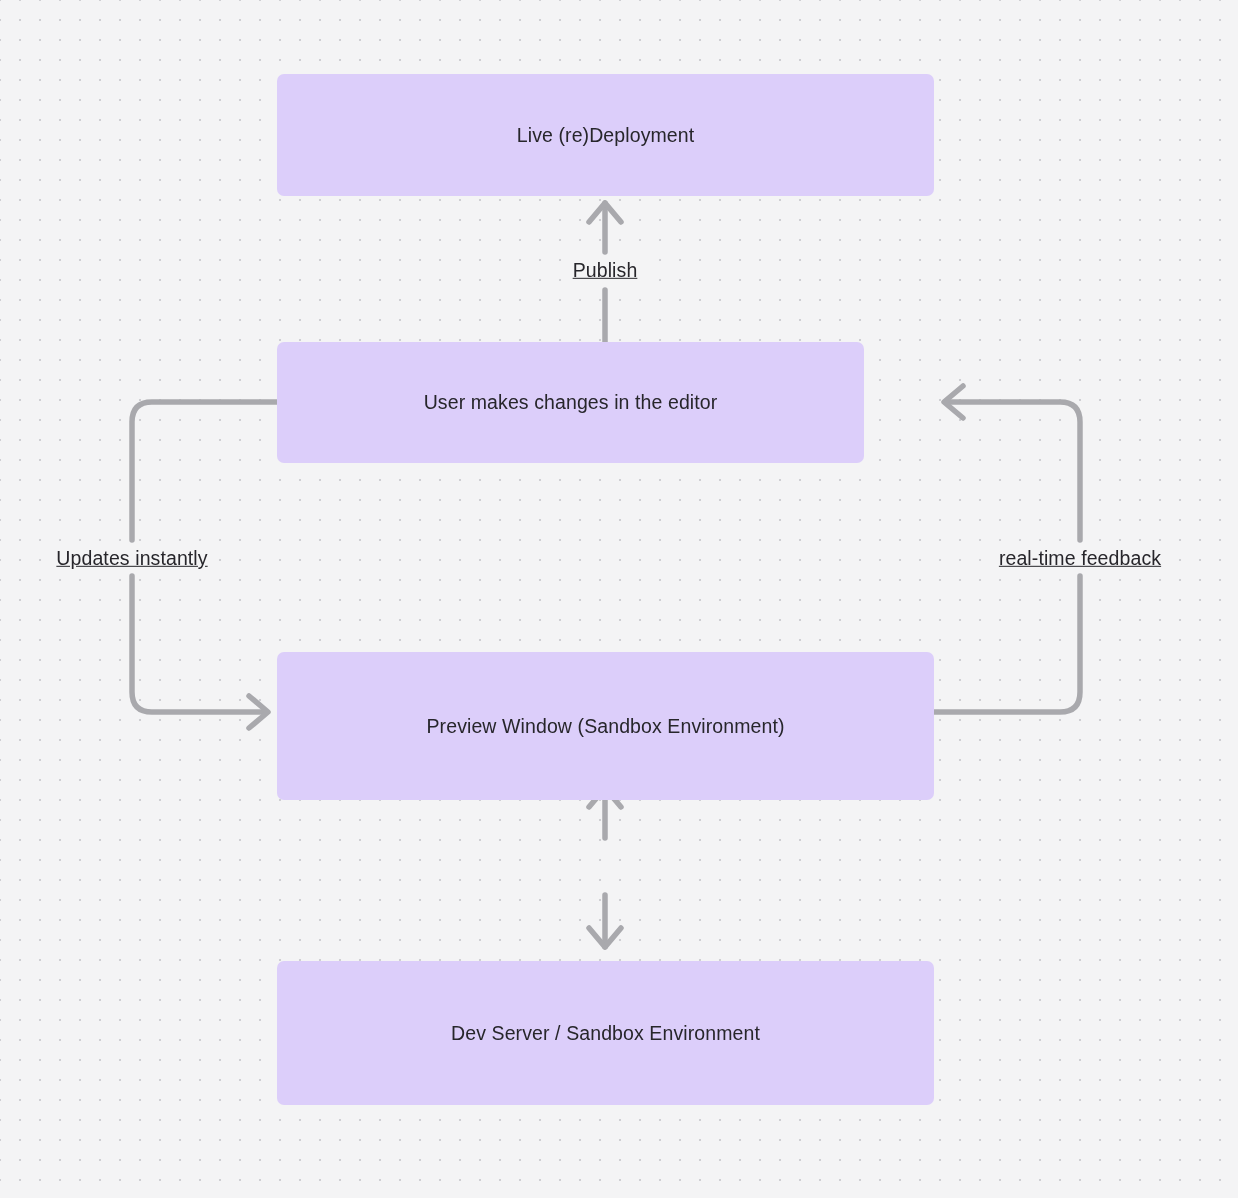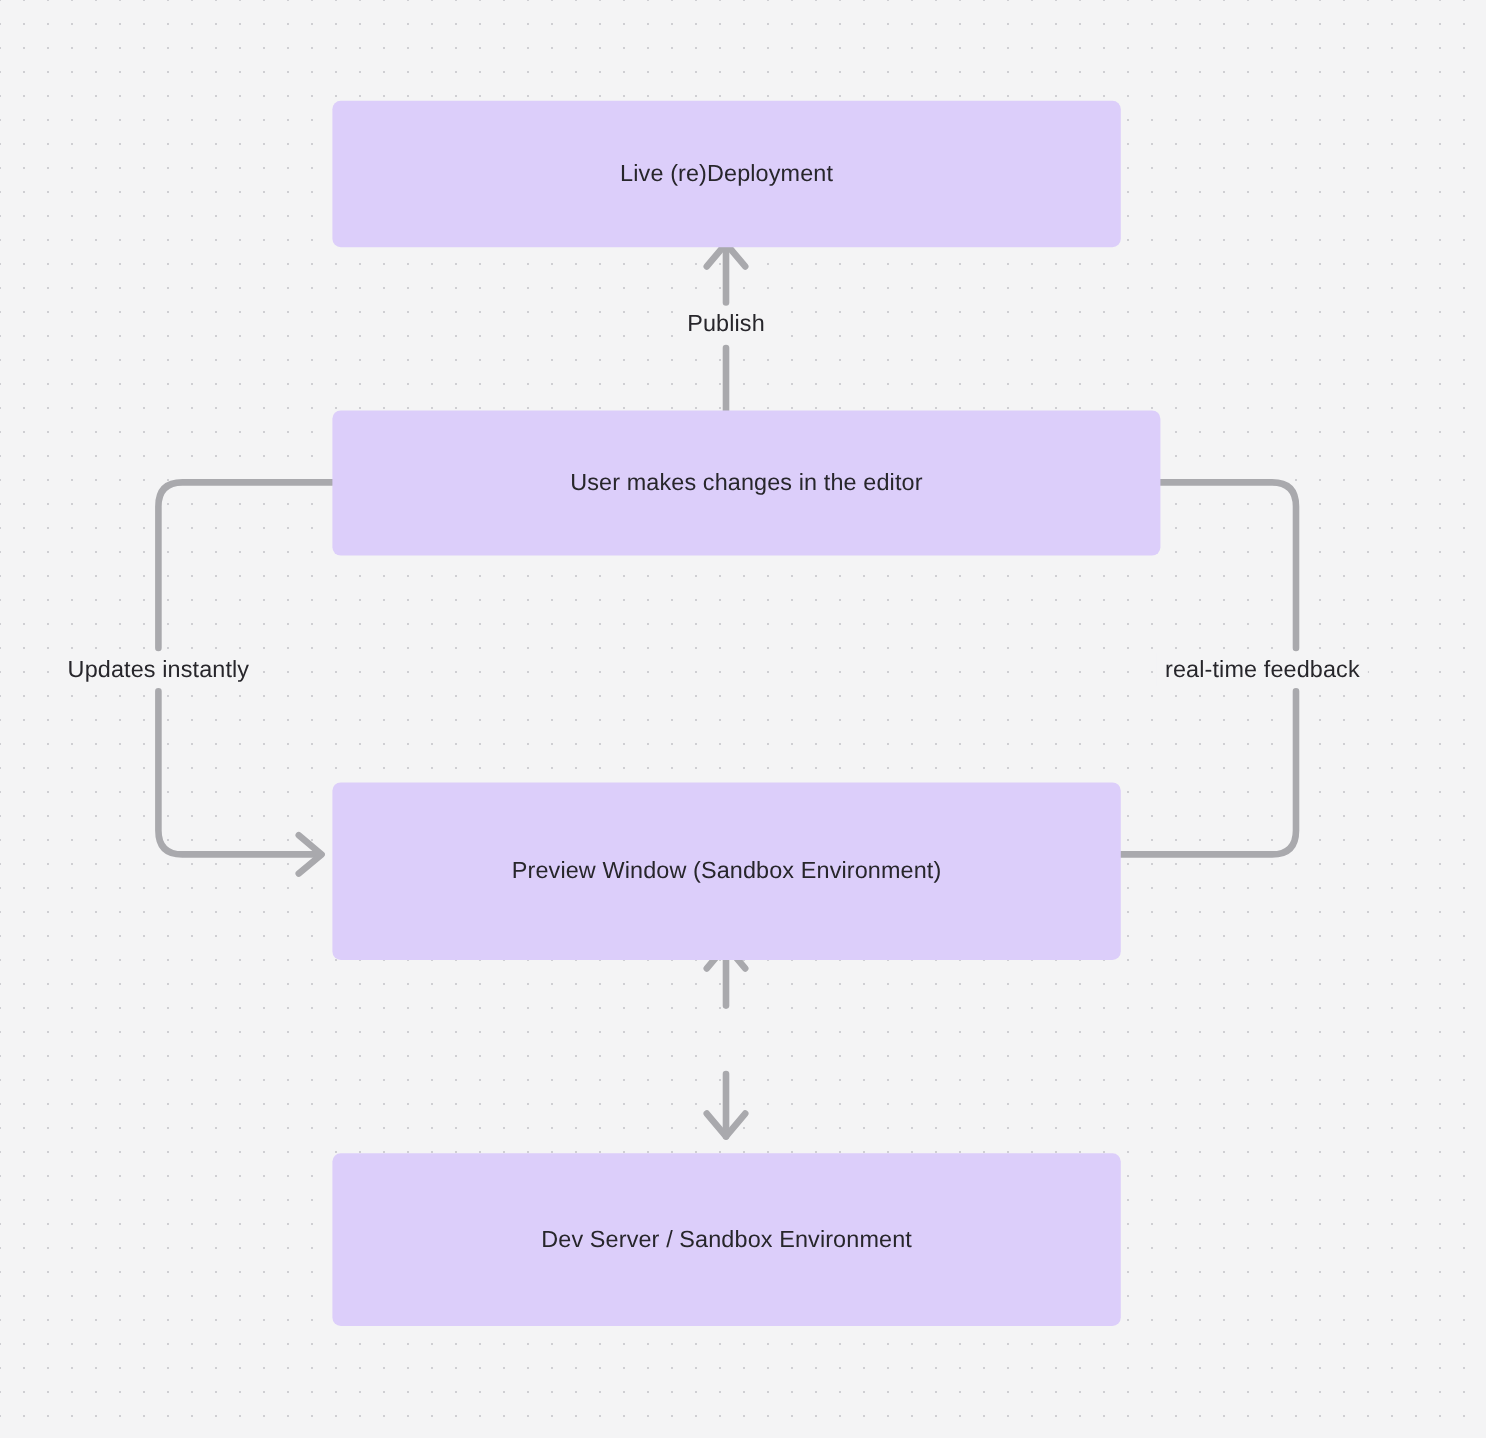--- a/index.html
+++ b/index.html
@@ -46,20 +46,21 @@
   .edge-label {
     position: absolute;
     color: #27262b;
     font-size: 19.5px;
     letter-spacing: 0.1px;
     white-space: nowrap;
     background: #f4f4f5;
     padding: 2px 7px;
     z-index: 4;
     line-height: 1.25;
+    text-decoration: underline;
   }
   .el-center {
     transform: translate(-50%, -50%);
   }
 </style>
 </head>
 <body>
 
 <div id="canvas">
 
@@ -86,36 +87,36 @@
 
       <g>
         <path d="M605,838 L605,788"></path>
         <path d="M589,807 L605,788 L621,807"></path>
         <path d="M605,895 L605,947"></path>
         <path d="M589,928 L605,947 L621,928"></path>
       </g>
     </g>
   </svg>
 
-  <div class="node" style="left:277px; top:84px; width:657px; height:122px;">
+  <div class="node" style="left:277px; top:74px; width:657px; height:122px;">
     <span>Live (re)Deployment</span>
   </div>
 
-  <div class="node" style="left:277px; top:342px; width:690px; height:121px;">
+  <div class="node" style="left:277px; top:342px; width:587px; height:121px;">
     <span>User makes changes in the editor</span>
   </div>
 
   <div class="node" style="left:277px; top:652px; width:657px; height:148px;">
     <span>Preview Window (Sandbox Environment)</span>
   </div>
 
   <div class="node" style="left:277px; top:961px; width:657px; height:144px;">
     <span>Dev Server / Sandbox Environment</span>
   </div>
 
   <div class="edge-label el-center" style="left:605px; top:270px;">Publish</div>
 
   <div class="edge-label el-center" style="left:132px; top:558px;text-align:right;">Updates instantly</div>
 
-  <div class="edge-label el-center" style="left:1052px; top:558px;">real-time feedback</div>
+  <div class="edge-label el-center" style="left:1080px; top:558px;">real-time feedback</div>
 
 
 </div>
 
 </body></html>

